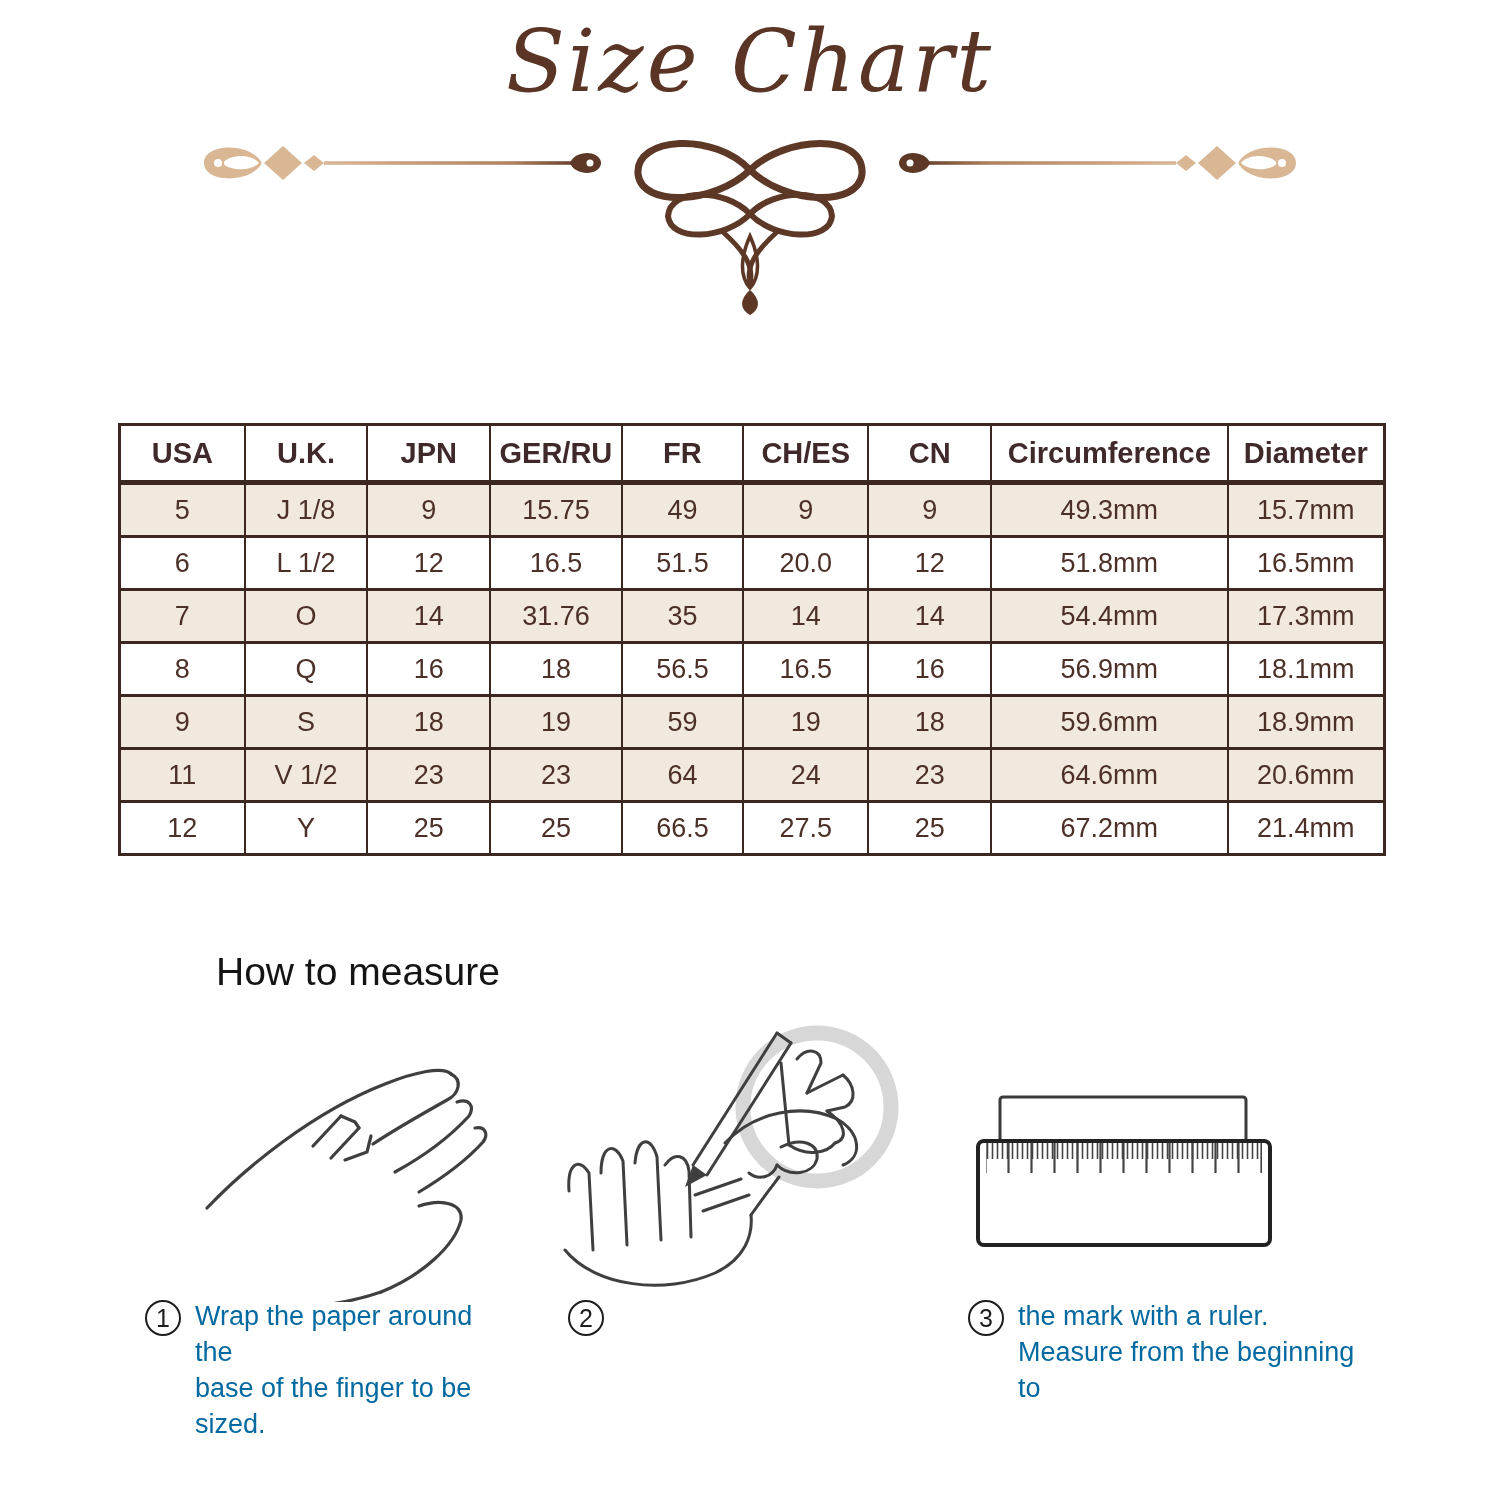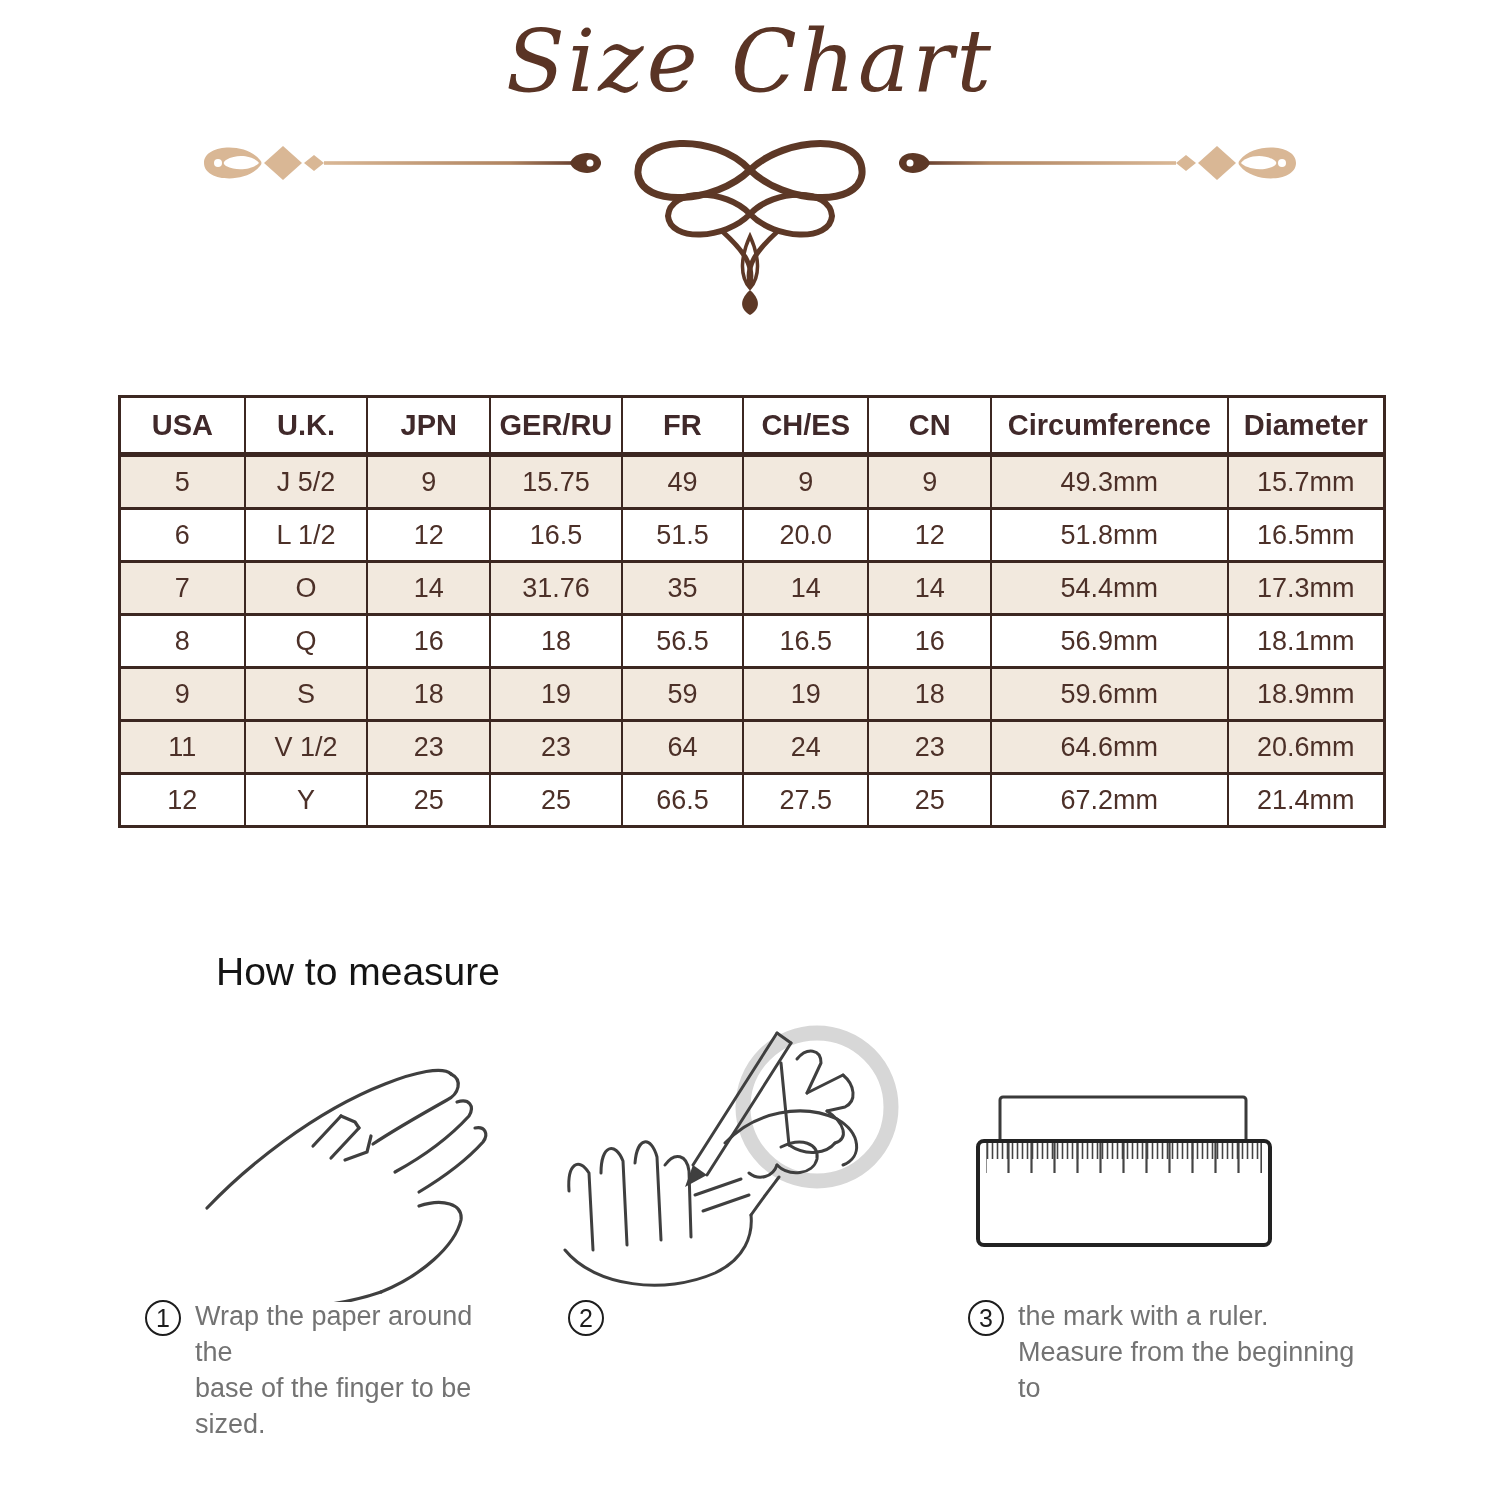--- a/index.html
+++ b/index.html
@@ -10,36 +10,36 @@
   .title{position:absolute;top:12px;left:0;width:100%;text-align:center;
          font-family:"DejaVu Serif",serif;font-style:italic;font-weight:normal;
          font-size:86px;letter-spacing:3px;color:#5a3425;line-height:1.15;}
 
   
   .divider{position:absolute;left:170px;top:136px;width:1160px;height:190px;}
 
   
   .table-wrap{position:absolute;left:118px;top:395px;width:1268px;}
   table.size{border-collapse:collapse;table-layout:fixed;width:100%;background:#701a75;
-             border:3px solid #3c2721;}
+             border:3px solid #3c2721;margin-top:28px;}
   table.size th{border:2px solid #3c2721;border-bottom:5px solid #3c2721;height:54px;
                 font-size:29px;font-weight:bold;color:#40292a;background:#ffffff;text-align:center;padding:0;}
   table.size td{border-left:2px solid #3c2721;border-right:2px solid #3c2721;
                 border-top:3px solid #3c2721;border-bottom:3px solid #3c2721;
                 height:50px;font-size:27px;color:#4c3028;text-align:center;padding:0;background:#ffffff;}
   table.size tr.beige td{background:#f2e9de;}
 
   
   .htm-heading{position:absolute;left:216px;top:950px;font-size:39px;color:#141414;}
   .illu{position:absolute;}
   .step{position:absolute;display:flex;gap:14px;align-items:flex-start;}
   .step-num{flex:0 0 auto;width:36px;height:36px;margin-top:2px;border:2.5px solid #1d1d1d;
             border-radius:50%;display:flex;align-items:center;justify-content:center;
             font-size:25px;color:#1d1d1d;box-sizing:border-box;}
-  .step-text{font-size:27px;line-height:36px;color:#737373;}
+  .step-text{font-size:27px;line-height:36px;color:#0369a1;}
 </style>
 </head>
 <body>
 
 <div class="canvas">
 
   <div class="title">Size Chart</div>
 
   <svg class="divider" viewBox="0 0 1160 190">
     <defs>
@@ -92,21 +92,21 @@
             <th>FR</th>
             <th>CH/ES</th>
             <th>CN</th>
             <th>Circumference</th>
             <th>Diameter</th>
           </tr>
         </thead>
         <tbody>
           <tr class="beige">
             <td>5</td>
-            <td>J 5/2</td>
+            <td>J 1/8</td>
             <td>9</td>
             <td>15.75</td>
             <td>49</td>
             <td>9</td>
             <td>9</td>
             <td>49.3mm</td>
             <td>15.7mm</td>
           </tr>
           <tr>
             <td>6</td>

